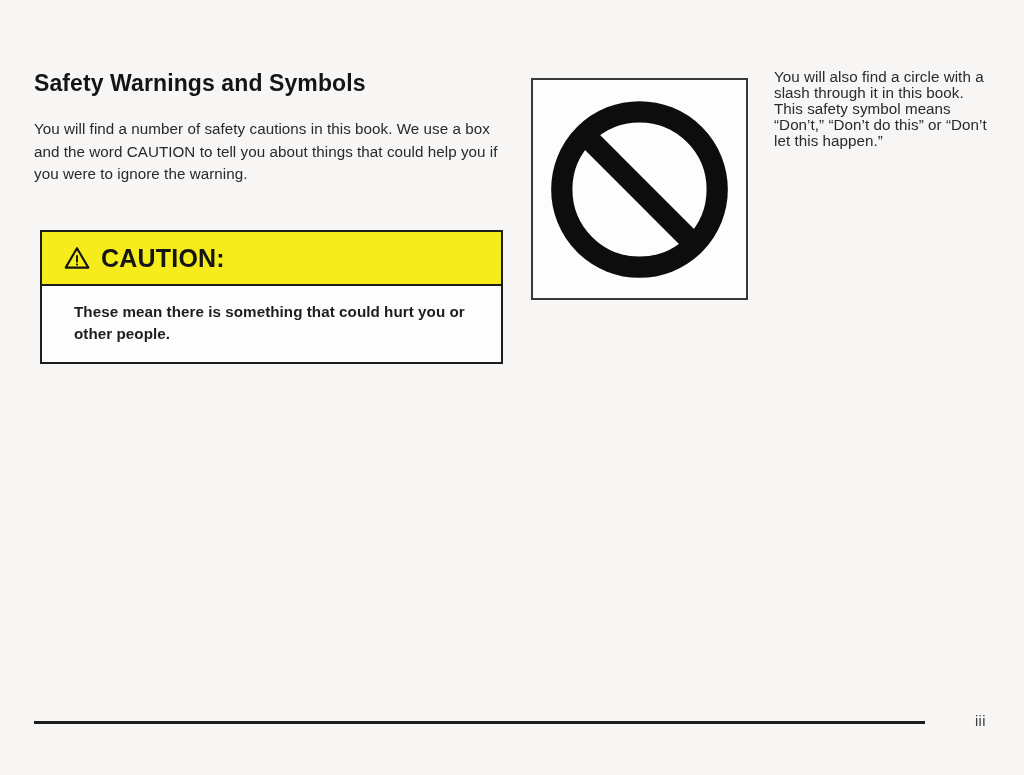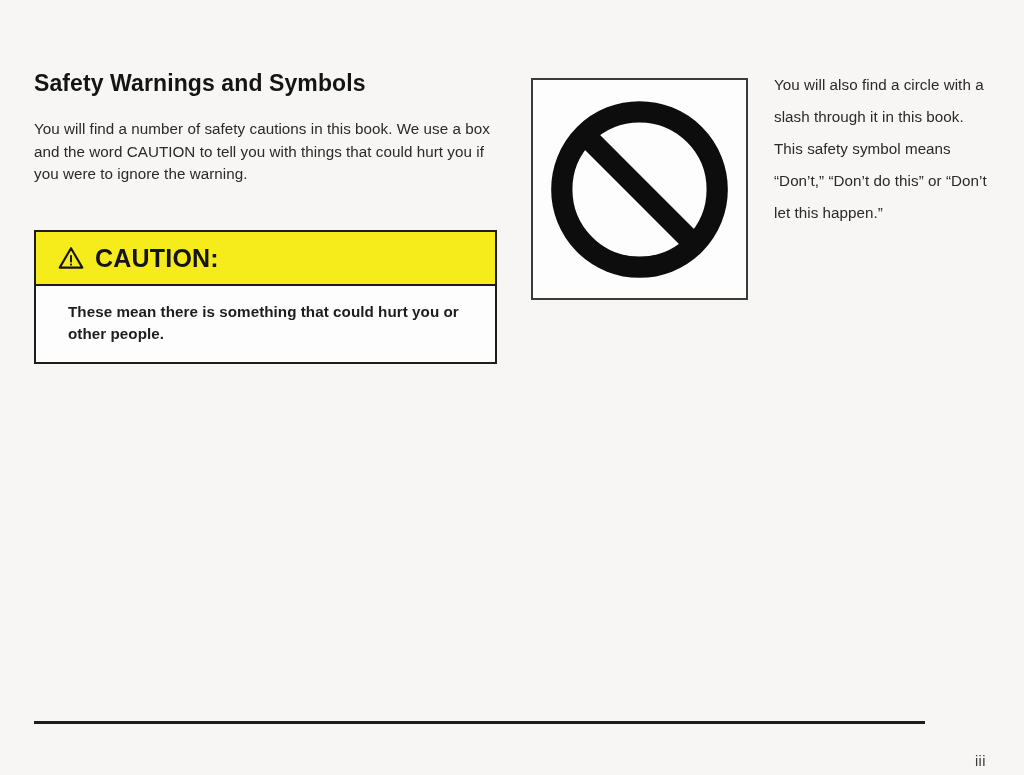--- a/index.html
+++ b/index.html
@@ -44,21 +44,21 @@
     font-size: 15.2px;
     line-height: 22.3px;
     color: #2a2a2a;
     margin: 0;
     letter-spacing: 0.05px;
   }
 
   
   .caution-box {
     position: absolute;
-    left: 34px;
+    left: 40px;
     top: 230px;
     width: 463px;
     border: 2.5px solid #1d1d1d;
     box-sizing: border-box;
     background: #fdfdfd;
   }
   .caution-header {
     background: #f6ec1c;
     border-bottom: 2.5px solid #1d1d1d;
     height: 54px;
@@ -121,51 +121,50 @@
 
   
   .right-col {
     position: absolute;
     left: 774px;
     top: 69px;
     width: 222px;
   }
   .right-col .body-text {
     font-size: 15.2px;
-    line-height: 32px;
+    line-height: 16px;
   }
 
   
   .footer-rule {
     position: absolute;
     left: 34px;
     top: 721px;
     width: 891px;
     height: 3px;
     background: #1d1d1d;
   }
   .page-number {
     position: absolute;
     left: 975px;
     top: 713px;
     width: 30px;
     font-size: 14.5px;
     color: #3a3a3a;
     letter-spacing: 0.4px;
-    margin-top: 40px;
   }
 </style>
 </head>
 <body>
 
 <div class="page">
 
   <div class="left-col">
     <h1 class="page-title">Safety Warnings and Symbols</h1>
-    <p class="body-text">You will find a number of safety cautions in this book. We use a box and the word CAUTION to tell you with things that could hurt you if you were to ignore the warning.</p>
+    <p class="body-text">You will find a number of safety cautions in this book. We use a box and the word CAUTION to tell you about things that could help you if you were to ignore the warning.</p>
   </div>
 
   <div class="caution-box">
     <div class="caution-header">
       <svg class="warn-triangle" viewBox="0 0 26 24">
         <path d="M13 2.2 L24.3 21.6 L1.7 21.6 Z" fill="none" stroke="#151515" stroke-width="2.1" stroke-linejoin="round"></path>
         <rect x="12.05" y="9.2" width="1.9" height="7.2" fill="#151515"></rect>
         <rect x="12.05" y="17.6" width="1.9" height="1.9" fill="#151515"></rect>
       </svg>
       <span class="caution-label">CAUTION:</span>

